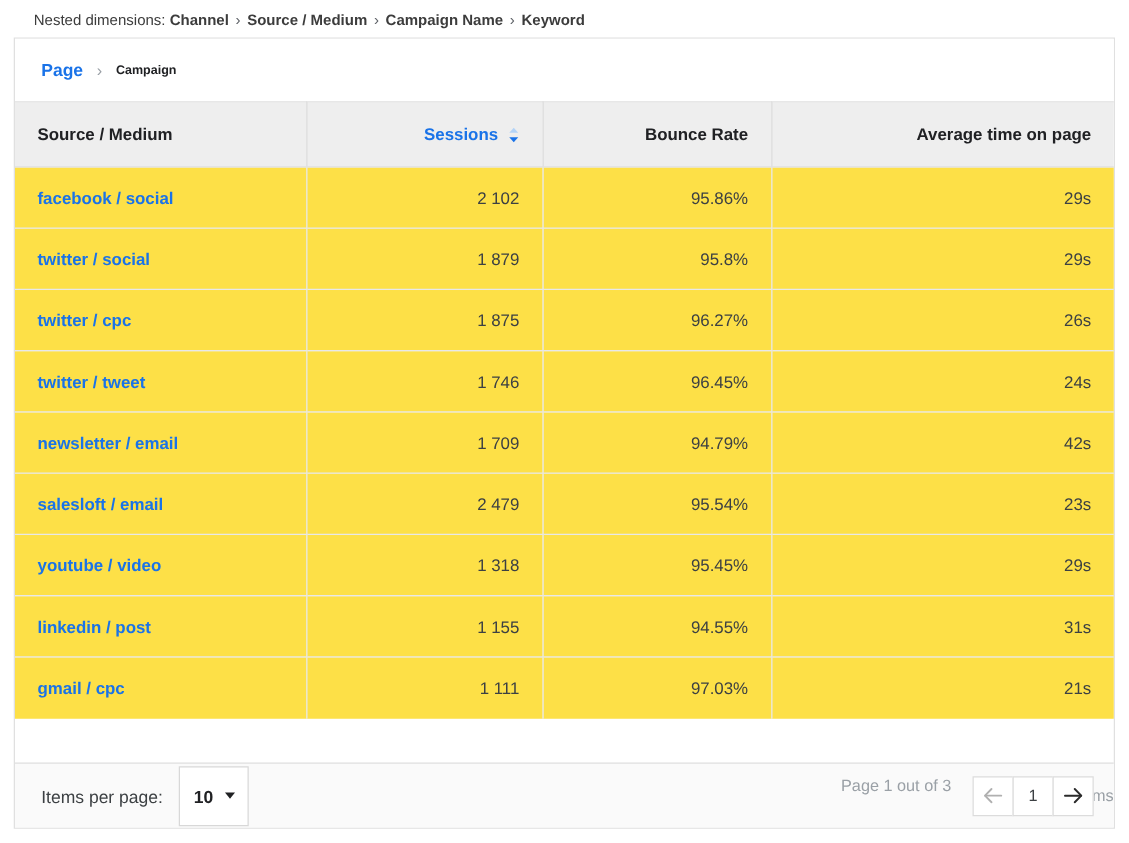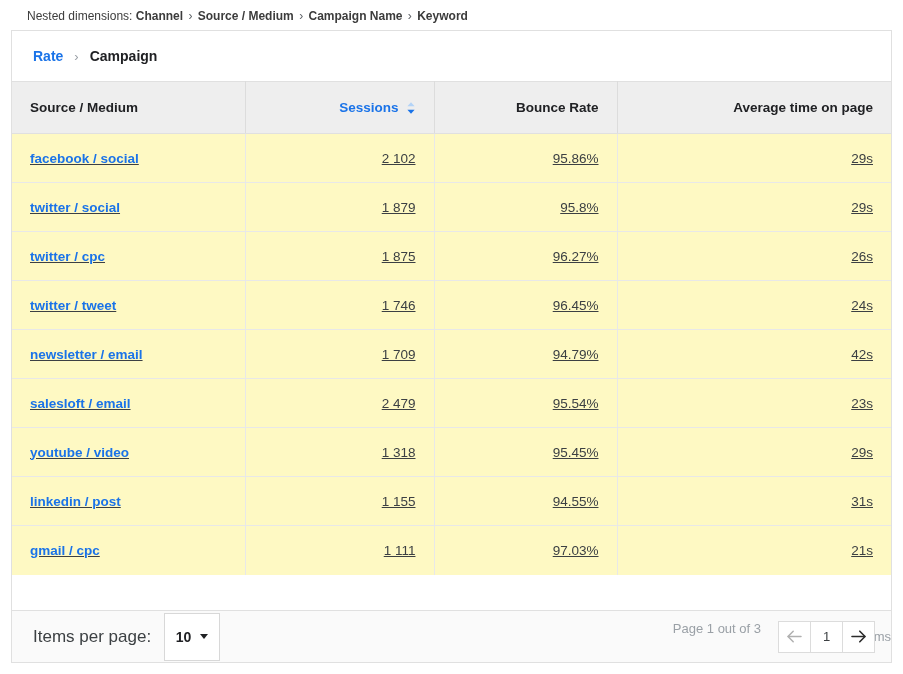--- a/index.html
+++ b/index.html
@@ -70,21 +70,21 @@
     text-decoration: none;
   }
   .crumb-sep {
     color: #9aa0a6;
     font-size: 13px;
     margin: 0 11px;
   }
   .crumb-current {
     color: #202124;
     font-weight: bold;
-    font-size: 14px;
+    font-size: 10px;
   }
 
   
   .tbl {
     width: 100%;
     border-collapse: collapse;
     table-layout: fixed;
     flex: 0 0 auto;
   }
   .tbl col.c0 { width: 233px; }
@@ -128,22 +128,21 @@
 
   .tbl tbody td {
     height: 49px;
     border-bottom: 1px solid #e8e8e8;
     border-right: 1px solid #e8e8e8;
     padding: 0 18px;
     box-sizing: border-box;
     font-size: 13.5px;
     color: #3c4043;
     vertical-align: middle;
-    background: #fef9c3;
-    text-decoration: underline;
+    background: #fde047;
   }
   .tbl tbody td:last-child { border-right: none; margin-top: 32px; }
   .tbl tbody tr:last-child td { border-bottom: none; }
   .td-left  { text-align: left; }
   .td-right { text-align: right; }
 
   .dim-link {
     color: #1a73e8;
     font-weight: bold;
     font-size: 13.5px;
@@ -160,21 +159,21 @@
     border-top: 1px solid #e0e0e0;
     display: flex;
     align-items: center;
     padding: 0 16px 0 21px;
     box-sizing: border-box;
     font-size: 13px;
     color: #5f6368;
   }
   .ipp-label {
     color: #3c4043;
-    font-size: 17px;
+    font-size: 14px;
     margin-right: 13px;
   }
   .ipp-select {
     width: 56px;
     height: 48px;
     border: 1px solid #d8d8d8;
     background: #ffffff;
     display: flex;
     align-items: center;
     justify-content: center;
@@ -246,21 +245,21 @@
   <span class="nd-item">Source / Medium</span>
   <span class="nd-sep">›</span>
   <span class="nd-item">Campaign Name</span>
   <span class="nd-sep">›</span>
   <span class="nd-item">Keyword</span>
 </div>
 
 <div class="card">
 
   <div class="card-breadcrumb">
-    <span class="crumb-link">Rate</span>
+    <span class="crumb-link">Page</span>
     <span class="crumb-sep">›</span>
     <span class="crumb-current">Campaign</span>
   </div>
 
   <table class="tbl">
     <colgroup>
       <col class="c0">
         <col class="c1">
         <col class="c2">
         <col class="c3">

